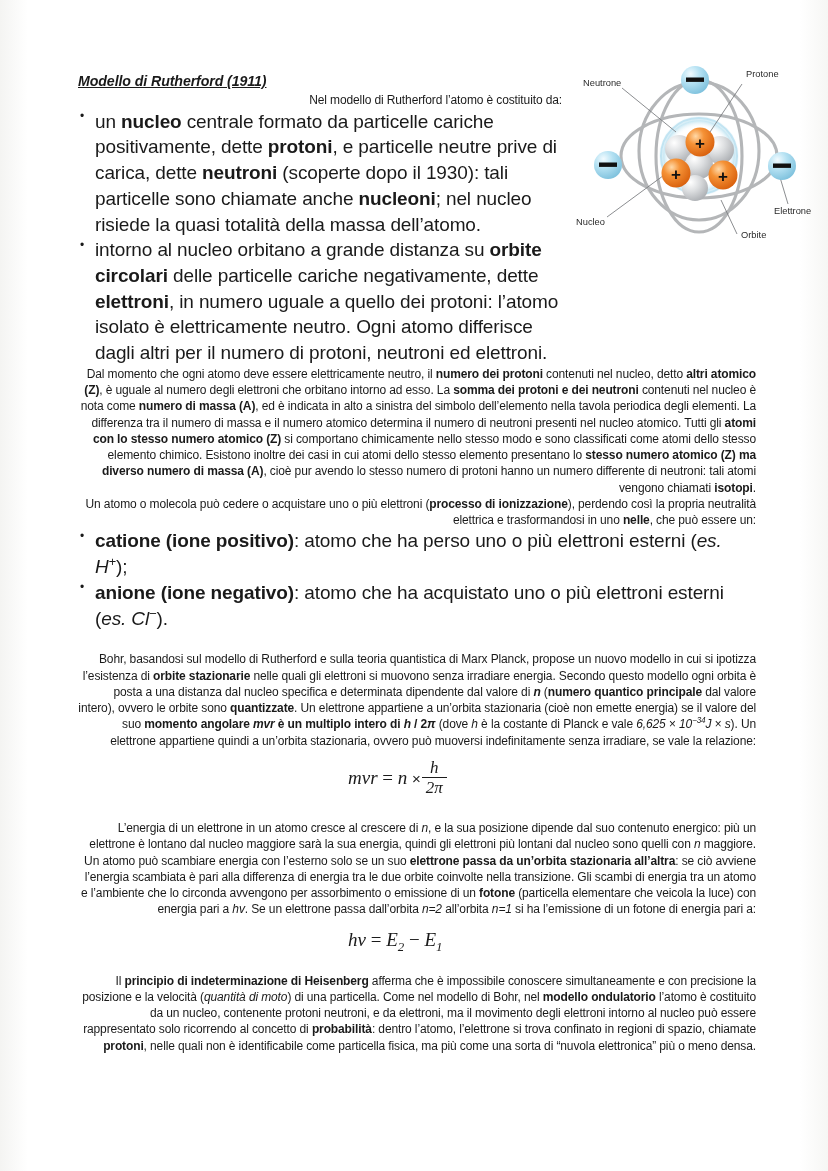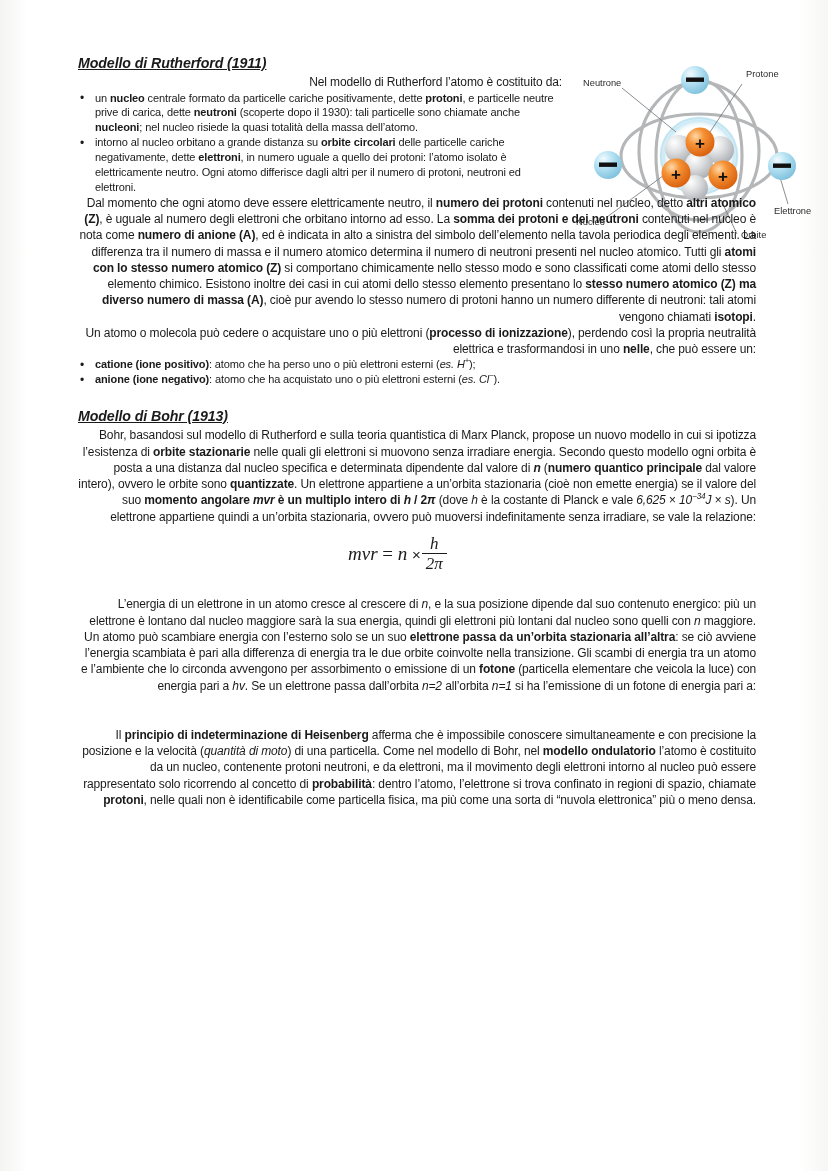--- a/index.html
+++ b/index.html
@@ -22,21 +22,21 @@
     position: absolute;
     inset: 0;
     background:
       linear-gradient(to right, #f4f4f2 0px, #ffffff 28px, #ffffff 800px, #f6f6f4 828px),
       #ffffff;
   }
 
   .content {
     position: absolute;
     left: 78px;
-    top: 54px;
+    top: 72px;
     width: 678px;
   }
 
   h2.section-title {
     font-size: 14.2px;
     font-weight: bold;
     font-style: italic;
     text-decoration: underline;
     margin: 0 0 1px 0;
     letter-spacing: -0.1px;
@@ -50,21 +50,21 @@
     letter-spacing: -0.12px;
     text-align: right;
   }
 
   ul.bullets {
     list-style: none;
     margin: 0;
     padding: 0;
   }
   ul.bullets > li {
-    font-size: 11px;
+    font-size: 19px;
     line-height: 1.355;
     letter-spacing: -0.12px;
     position: relative;
     padding-left: 17px;
     margin: 0;
   }
   ul.bullets > li::before {
     content: "\2022";
     position: absolute;
     left: 2px;
@@ -246,21 +246,21 @@
             quello dei protoni: l’atomo isolato è elettricamente neutro. Ogni
             atomo differisce dagli altri per il numero di protoni, neutroni ed
             elettroni.
           </li>
         </ul>
       </div>
 
       <p class="para">
         Dal momento che ogni atomo deve essere elettricamente neutro, il <b>numero dei protoni</b> contenuti
         nel nucleo, detto <b>altri atomico (Z)</b>, è uguale al numero degli elettroni che orbitano intorno ad
-        esso. La <b>somma dei protoni e dei neutroni</b> contenuti nel nucleo è nota come <b>numero di anione
+        esso. La <b>somma dei protoni e dei neutroni</b> contenuti nel nucleo è nota come <b>numero di massa
         (A)</b>, ed è indicata in alto a sinistra del simbolo dell’elemento nella tavola periodica degli elementi.
         La differenza tra il numero di massa e il numero atomico determina il numero di neutroni presenti
         nel nucleo atomico. Tutti gli <b>atomi con lo stesso numero atomico (Z)</b> si comportano
         chimicamente nello stesso modo e sono classificati come atomi dello stesso elemento chimico.
         Esistono inoltre dei casi in cui atomi dello stesso elemento presentano lo <b>stesso numero
         atomico (Z) ma diverso numero di massa (A)</b>, cioè pur avendo lo stesso numero di protoni
         hanno un numero differente di neutroni: tali atomi vengono chiamati <b>isotopi</b>.
       </p>
 
       <p class="para">
@@ -274,21 +274,20 @@
         </li>
         <li>
           <b>anione (ione negativo)</b>: atomo che ha acquistato uno o più elettroni esterni (<i>es. Cl</i><sup><i>−</i></sup>).
         </li>
       </ul>
     </section>
 
     <div class="spacer-md"></div>
 
     <section>
-      <h2 class="section-title">Modello di Bohr (1913)</h2>
 
       <p class="para">
         Bohr, basandosi sul modello di Rutherford e sulla teoria quantistica di Marx Planck, propose un
         nuovo modello in cui si ipotizza l’esistenza di <b>orbite stazionarie</b> nelle quali gli elettroni si
         muovono senza irradiare energia. Secondo questo modello ogni orbita è posta a una distanza dal
         nucleo specifica e determinata dipendente dal valore di <b><i>n</i></b> (<b>numero quantico principale</b> dal valore
         intero), ovvero le orbite sono <b>quantizzate</b>. Un elettrone appartiene a un’orbita stazionaria (cioè
         non emette energia) se il valore del suo <b>momento angolare <i>mvr</i> è un multiplo intero di <i>h</i> / 2<i>π</i></b>
         (dove <i>h</i> è la costante di Planck e vale <i>6,625 × 10<sup>−34</sup>J × s</i>). Un elettrone appartiene quindi a
         un’orbita stazionaria, ovvero può muoversi indefinitamente senza irradiare, se vale la relazione:
@@ -311,20 +310,27 @@
         elettroni più lontani dal nucleo sono quelli con <i>n</i> maggiore. Un atomo può scambiare energia con
         l’esterno solo se un suo <b>elettrone passa da un’orbita stazionaria all’altra</b>: se ciò avviene
         l’energia scambiata è pari alla differenza di energia tra le due orbite coinvolte nella transizione. Gli
         scambi di energia tra un atomo e l’ambiente che lo circonda avvengono per assorbimento o
         emissione di un <b>fotone</b> (particella elementare che veicola la luce) con energia pari a <i>hv</i>. Se un
         elettrone passa dall’orbita <i>n=2</i> all’orbita <i>n=1</i> si ha l’emissione di un fotone di energia pari a:
       </p>
 
       <div class="spacer-sm"></div>
 
+      <div class="formula">
+        <span class="it">h</span><span class="it">v</span>
+        <span>=</span>
+        <span class="it">E</span><sub class="it">2</sub>
+        <span>−</span>
+        <span class="it">E</span><sub class="it">1</sub>
+      </div>
 
       <div class="spacer-lg"></div>
     </section>
 
     <section>
 
       <p class="para">
         Il <b>principio di indeterminazione di Heisenberg</b> afferma che è impossibile conoscere
         simultaneamente e con precisione la posizione e la velocità (<i>quantità di moto</i>) di una particella.
         Come nel modello di Bohr, nel <b>modello ondulatorio</b> l’atomo è costituito da un nucleo, contenente

